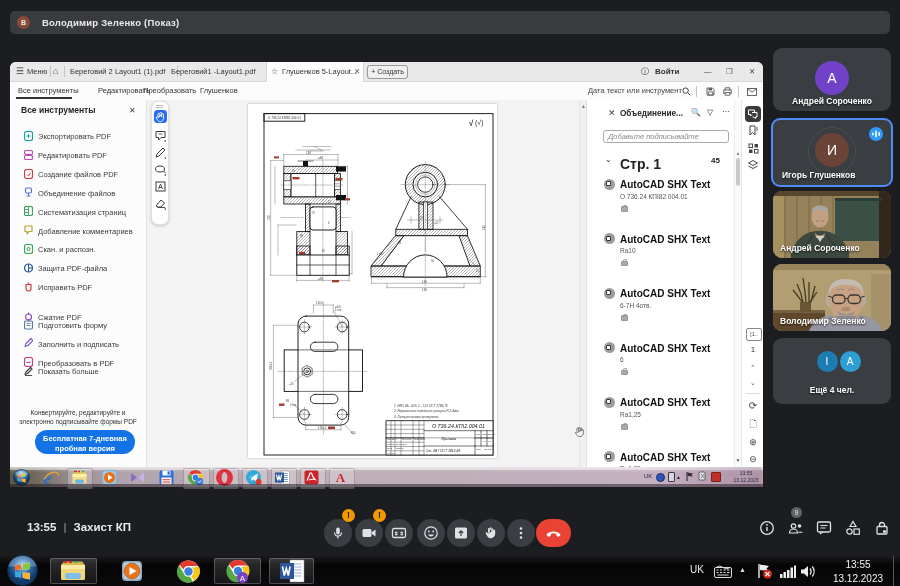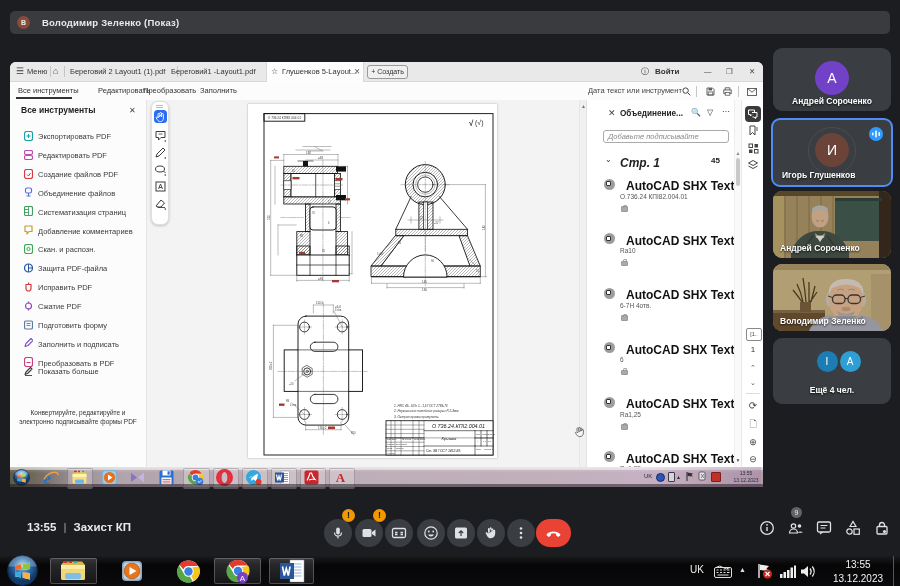--- a/index.html
+++ b/index.html
@@ -31,21 +31,21 @@
 #fltb{left:141px;top:1px;width:16px;height:122px;background:#fff;border:1px solid #e0e0e0;border-radius:7px;box-shadow:0 1px 3px rgba(0,0,0,.2);}
 .fi{position:absolute;left:1.5px;width:13px;height:13px;text-align:center;}
 
 #docarea{left:137px;top:0;width:449px;height:367px;background:#f3f3f4;}
 #page{left:101px;top:4px;width:249px;height:354px;background:#fff;box-shadow:0 0 2px rgba(0,0,0,.3);}
 #docsb{left:432px;top:0;width:8px;height:367px;background:#f0f0f0;border-left:1px solid #e6e6e6;}
 
 #cpanel{left:576px;top:0;width:148px;height:367px;background:#fff;border-left:1px solid #e2e2e2;}
 .cicon{position:absolute;left:16.5px;width:11px;height:11px;border-radius:50%;background:#9d9d9d;}
 .cicon:after{content:"";position:absolute;left:2.5px;top:2.5px;width:5px;height:5px;background:#fff;border:1px solid #333;border-radius:1px;box-sizing:border-box;}
-.ctitle{position:absolute;left:39px;font-size:12px;font-weight:bold;color:#111;white-space:nowrap;}
+.ctitle{position:absolute;left:33px;font-size:10px;font-weight:bold;color:#111;white-space:nowrap;}
 .csub{position:absolute;left:33px;font-size:6.5px;color:#555;white-space:nowrap;}
 .clock{position:absolute;left:34px;width:4.5px;height:3.5px;border:1px solid #999;border-radius:1px;background:#aaa;}
 .clock:before{content:"";position:absolute;left:0.5px;top:-2.5px;width:2px;height:2px;border:1px solid #999;border-bottom:none;border-radius:2px 2px 0 0;}
 
 #csb{left:724px;top:0;width:7px;height:367px;background:#fafafa;border-left:1px solid #eee;}
 
 #rail{left:731px;top:0;width:22px;height:367px;background:#fff;border-left:1px solid #e8e8e8;}
 .ri{position:absolute;left:3px;width:16px;height:16px;text-align:center;line-height:16px;}
 
 #sharebar{left:10px;top:467px;width:753px;height:20px;background:linear-gradient(180deg,rgba(255,255,255,.45) 0,rgba(255,255,255,.12) 3px,rgba(255,255,255,0) 6px),linear-gradient(90deg,#5e5a4a 0%,#6e675a 3%,#968b90 8%,#b2a4ac 15%,#bcadb5 40%,#c1b0bc 70%,#c6b1c2 88%,#b29cab 100%);}
@@ -92,21 +92,21 @@
       <span class="tbt" style="left:631px;font-size:8px;">ⓘ</span>
       <span class="tbt" style="left:645px;font-weight:bold;font-size:8px;">Войти</span>
       <span class="tbt" style="left:694px;color:#444;">—</span>
       <span class="tbt" style="left:716px;color:#444;">❐</span>
       <span class="tbt" style="left:739px;color:#444;">✕</span>
     </div>
     <div class="abs" id="menurow">
       <span class="mi" style="left:8px;">Все инструменты</span>
       <span class="mi" style="left:88px;">Редактировать</span>
       <span class="mi" style="left:133px;">Преобразовать</span>
-      <span class="mi" style="left:190px;">Заполнить</span>
+      <span class="mi" style="left:190px;">Глушенков</span>
       <span class="mi" style="left:578px;color:#444;">Дата текст или инструмент</span>
       <svg class="abs" style="left:672px;top:5px;" width="9" height="9" viewBox="0 0 9 9">
           <circle cx="3.6" cy="3.6" r="2.7" fill="none" stroke="#444" stroke-width="1"></circle>
           <path d="M5.7 5.7L8.3 8.3" stroke="#444" stroke-width="1"></path>
         </svg>
       <span class="vsep" style="left:686px;"></span>
       <svg class="abs" style="left:696px;top:5px;" width="9" height="9" viewBox="0 0 9 9">
           <path d="M1 1h5.5L8 2.5V8H1z" fill="none" stroke="#555" stroke-width="0.9"></path>
           <rect x="2.5" y="1.2" width="3.5" height="2.2" fill="#555"></rect>
           <rect x="2.2" y="5" width="4.6" height="3" fill="none" stroke="#555" stroke-width="0.8"></rect>
@@ -155,40 +155,41 @@
               <circle cx="4.5" cy="5" r="1.6" fill="none" stroke="#3da853" stroke-width="1"></circle>
             </svg>Скан. и распозн.</div>
         <div class="ti" style="top:161px;"><svg width="9" height="10">
               <circle cx="4.5" cy="5" r="4" fill="none" stroke="#27589c" stroke-width="1.2"></circle>
               <path d="M4.5 1v8M4.5 5H8" stroke="#27589c" stroke-width="1"></path>
             </svg>Защита PDF-файла</div>
         <div class="ti" style="top:180px;"><svg width="9" height="10">
               <path d="M1.5 2.5h6M2 2.5v4a2.5 2.5 0 0 0 5 0v-4" fill="none" stroke="#d6393e" stroke-width="1.2"></path>
               <path d="M4.5 0.5v2" stroke="#d6393e" stroke-width="1.2"></path>
             </svg>Исправить PDF</div>
-        <div class="ti" style="top:199px;"><svg width="9" height="10">
+        <div class="ti" style="top:210px;"><svg width="9" height="10">
               <circle cx="4.5" cy="5" r="3" fill="none" stroke="#8f4bbf" stroke-width="1.2"></circle>
               <path d="M4.5 0.5v2M4.5 7.5v2" stroke="#8f4bbf" stroke-width="1.2"></path>
             </svg>Сжатие PDF</div>
         <div class="ti" style="top:218px;"><svg width="9" height="10">
               <rect x="0.5" y="1" width="8" height="8" rx="1.5" fill="none" stroke="#5b7a9c" stroke-width="1.2"></rect>
               <path d="M2.5 3.5h4M2.5 5.5h4" stroke="#5b7a9c" stroke-width="0.9"></path>
             </svg>Подготовить форму</div>
         <div class="ti" style="top:236.5px;"><svg width="9" height="10">
               <path d="M1 8.5l1-3 5-5 2 2-5 5z" fill="none" stroke="#7a52c7" stroke-width="1.1" stroke-linejoin="round"></path>
             </svg>Заполнить и подписать</div>
         <div class="ti" style="top:255.5px;"><svg width="9" height="10">
               <rect x="0.5" y="0.5" width="8" height="9" rx="2" fill="none" stroke="#c9407e" stroke-width="1.2"></rect>
               <path d="M2.5 5.5h4" stroke="#c9407e" stroke-width="1"></path>
             </svg>Преобразовать в PDF</div>
         <div class="ti" style="top:264px;"><svg width="9" height="10">
               <path d="M1 8.5l1-2.5 4.5-4.5 1.5 1.5L3.5 7.5z" fill="none" stroke="#3c3c3c" stroke-width="1.1" stroke-linejoin="round"></path>
               <path d="M1 9.5h7" stroke="#3c3c3c" stroke-width="0.9"></path>
             </svg>Показать больше</div>
         <div class="abs" id="promo">Конвертируйте, редактируйте и электронно подписывайте формы PDF</div>
+        <div class="abs" id="trial">Бесплатная 7-дневная<br>пробная версия</div>
       </div>
       <div class="abs" id="docarea">
         <div class="abs" id="page"><svg width="249" height="354" viewBox="0 0 249 354">
 <defs>
                 <pattern id="ht" patternUnits="userSpaceOnUse" width="3" height="3">
                   <path d="M0 3L3 0" stroke="#555" stroke-width="0.42"></path>
                 </pattern>
               </defs>
 <g stroke-linecap="square">
 
@@ -423,21 +424,21 @@
       </div>
       <div class="abs" id="cpanel">
         <span class="abs" style="left:21px;top:8px;font-size:9px;color:#444;">✕</span>
         <span class="abs" style="left:33px;top:8.5px;font-size:8.2px;font-weight:bold;color:#222;">Объединение...</span>
         <span class="abs" style="left:104px;top:8px;font-size:8px;color:#333;">🔍</span>
         <span class="abs" style="left:120px;top:8px;font-size:8px;color:#333;">▽</span>
         <span class="abs" style="left:135px;top:7px;font-size:8px;color:#333;">⋯</span>
         <div class="abs" style="left:16px;top:30px;width:124px;height:11px;border:1px solid #aaa;border-radius:3px;"></div>
         <span class="abs" style="left:21px;top:32px;font-size:7.5px;font-style:italic;color:#888;">Добавьте подписывайте</span>
         <span class="abs" style="left:18px;top:55px;font-size:8px;color:#333;">⌄</span>
-        <span class="abs" style="left:33px;top:55.5px;font-size:12px;font-weight:bold;color:#222;font-style:italic;">Стр. 1</span>
+        <span class="abs" style="left:33px;top:55.5px;font-size:14px;font-weight:bold;color:#222;">Стр. 1</span>
         <span class="abs" style="left:124px;top:55.5px;font-size:8px;font-weight:bold;color:#222;">45</span>
         <div class="cicon" style="top:78.5px;"></div>
         <div class="ctitle" style="top:79px;">AutoCAD SHX Text</div>
         <div class="csub" style="top:92.5px;">О.736.24 КПІ82.004.01</div>
         <div class="clock" style="top:106px;"></div>
         <div class="cicon" style="top:133.0px;"></div>
         <div class="ctitle" style="top:133.5px;">AutoCAD SHX Text</div>
         <div class="csub" style="top:147.0px;">Ra10</div>
         <div class="clock" style="top:160.5px;"></div>
         <div class="cicon" style="top:187.5px;"></div>

